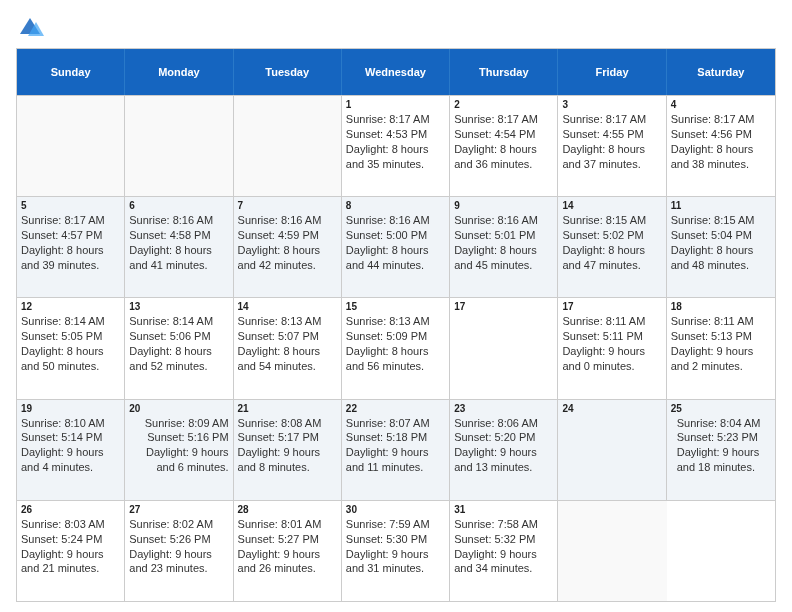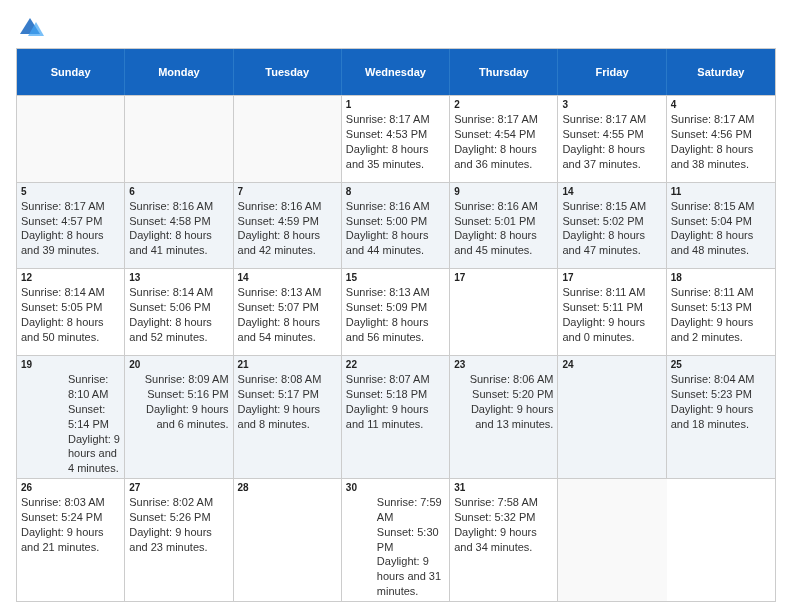--- a/index.html
+++ b/index.html
@@ -259,21 +259,21 @@
           <div class="cal-cell">
             <div class="day-num">18</div>
             <div class="cell-text" style="white-space: pre-line;">Sunrise: 8:11 AM
 Sunset: 5:13 PM
 Daylight: 9 hours and 2 minutes.</div>
           </div>
         </div>
         <div class="cal-row">
           <div class="cal-cell alt-row">
             <div class="day-num">19</div>
-            <div class="cell-text" style="white-space: pre-line; margin-left: 47px;">Sunrise: 8:10 AM
+            <div class="cell-text" style="white-space: pre-line;">Sunrise: 8:10 AM
 Sunset: 5:14 PM
 Daylight: 9 hours and 4 minutes.</div>
           </div>
           <div class="cal-cell alt-row">
             <div class="day-num">20</div>
             <div class="cell-text" style="white-space: pre-line; text-align: right;">Sunrise: 8:09 AM
 Sunset: 5:16 PM
 Daylight: 9 hours and 6 minutes.</div>
           </div>
           <div class="cal-cell alt-row">
@@ -283,53 +283,56 @@
 Daylight: 9 hours and 8 minutes.</div>
           </div>
           <div class="cal-cell alt-row">
             <div class="day-num">22</div>
             <div class="cell-text" style="white-space: pre-line;">Sunrise: 8:07 AM
 Sunset: 5:18 PM
 Daylight: 9 hours and 11 minutes.</div>
           </div>
           <div class="cal-cell alt-row">
             <div class="day-num">23</div>
-            <div class="cell-text" style="white-space: pre-line; text-align: right;">Sunrise: 8:06 AM
+            <div class="cell-text" style="white-space: pre-line;">Sunrise: 8:06 AM
 Sunset: 5:20 PM
 Daylight: 9 hours and 13 minutes.</div>
           </div>
           <div class="cal-cell alt-row">
             <div class="day-num">24</div>
           </div>
           <div class="cal-cell alt-row">
             <div class="day-num">25</div>
-            <div class="cell-text" style="white-space: pre-line;">Sunrise: 8:04 AM
+            <div class="cell-text" style="white-space: pre-line; margin-left: 6px;">Sunrise: 8:04 AM
 Sunset: 5:23 PM
 Daylight: 9 hours and 18 minutes.</div>
           </div>
         </div>
         <div class="cal-row">
           <div class="cal-cell">
             <div class="day-num">26</div>
             <div class="cell-text" style="white-space: pre-line;">Sunrise: 8:03 AM
 Sunset: 5:24 PM
 Daylight: 9 hours and 21 minutes.</div>
           </div>
           <div class="cal-cell">
             <div class="day-num">27</div>
             <div class="cell-text" style="white-space: pre-line;">Sunrise: 8:02 AM
 Sunset: 5:26 PM
 Daylight: 9 hours and 23 minutes.</div>
           </div>
           <div class="cal-cell">
             <div class="day-num">28</div>
+            <div class="cell-text" style="white-space: pre-line;">Sunrise: 8:01 AM
+Sunset: 5:27 PM
+Daylight: 9 hours and 26 minutes.</div>
           </div>
           <div class="cal-cell">
             <div class="day-num">30</div>
-            <div class="cell-text" style="white-space: pre-line; margin-left: 31px;">Sunrise: 7:59 AM
+            <div class="cell-text" style="white-space: pre-line;">Sunrise: 7:59 AM
 Sunset: 5:30 PM
 Daylight: 9 hours and 31 minutes.</div>
           </div>
           <div class="cal-cell">
             <div class="day-num">31</div>
             <div class="cell-text" style="white-space: pre-line;">Sunrise: 7:58 AM
 Sunset: 5:32 PM
 Daylight: 9 hours and 34 minutes.</div>
           </div>
           <div class="cal-cell empty"></div>

